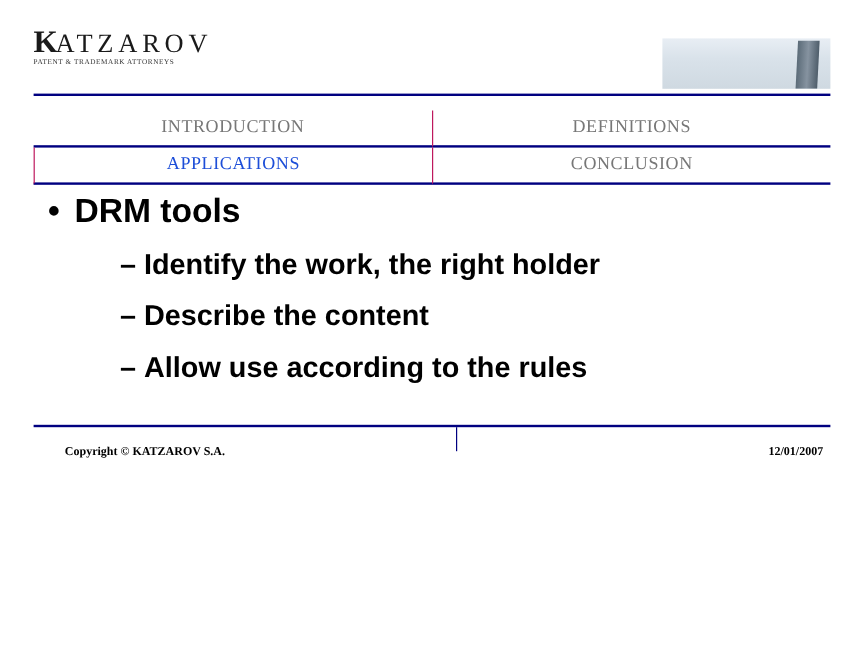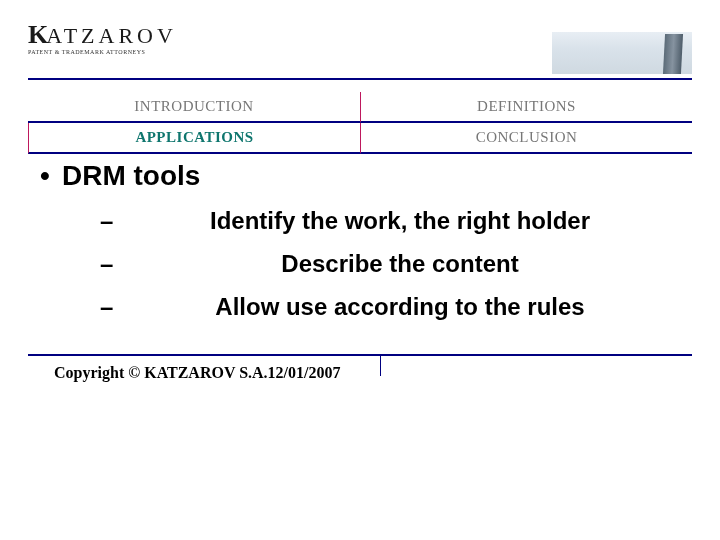--- a/index.html
+++ b/index.html
@@ -90,22 +90,22 @@
     letter-spacing: 0.5px;
     color: #777;
     padding: 6px 0;
     border-left: 1px solid #be185d;
     border-bottom: 2px solid #000080;
   }
   .nav-item:first-child {
     border-left: none;
   }
   .nav-item.active {
-    color: #0f766e;
-    font-weight: bold;
+    color: #1d4ed8;
+    font-weight: normal;
   }
   .content {
     position: absolute;
     top: 160px;
     left: 40px;
     right: 40px;
     font-family: Arial, Helvetica, sans-serif;
     font-weight: bold;
   }
   .bullet {
@@ -120,21 +120,20 @@
     position: absolute;
     left: 0;
     top: 0;
   }
   .sub {
     font-size: 24px;
     color: #000;
     margin: 15px 0 2px 60px;
     padding-left: 20px;
     position: relative;
-    text-align: center;
   }
   .sub::before {
     content: "–";
     position: absolute;
     left: 0;
     top: 0;
   }
   .footer-rule {
     position: absolute;
     bottom: 60px;
@@ -150,22 +149,22 @@
     top: 0;
     height: 20px;
     border-left: 1px solid #000080;
   }
   .footer {
     position: absolute;
     bottom: 34px;
     left: 54px;
     right: 34px;
     display: flex;
-    justify-content: flex-start;
-    font-size: 16px;
+    justify-content: space-between;
+    font-size: 10px;
     font-family: "Times New Roman", Times, serif;
     font-weight: bold;
     color: #000;
     margin-top: 28px;
   }
 </style>
 </head>
 <body>
 
 <div class="slide">

